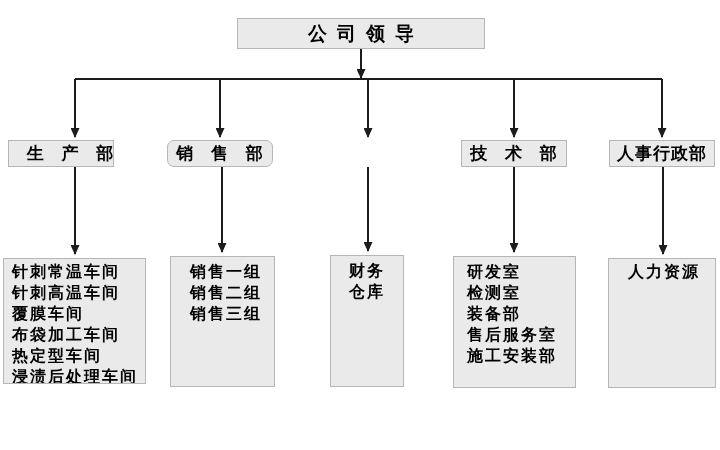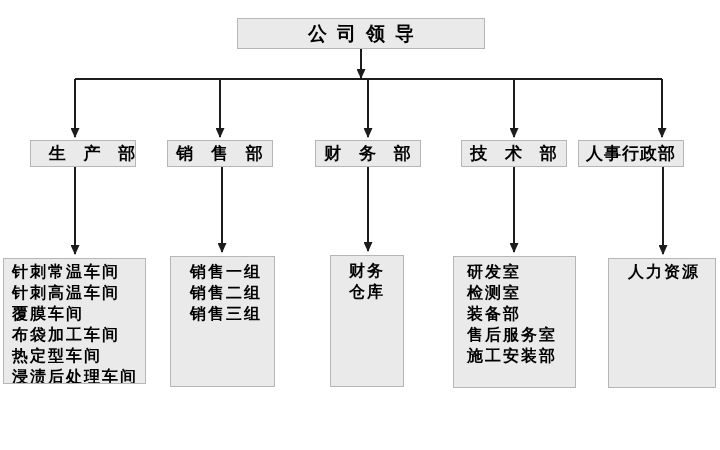--- a/index.html
+++ b/index.html
@@ -31,25 +31,25 @@
     font-size: 19px; font-weight: bold;
     letter-spacing: 10px; padding-left: 10px;
   }
   .dept-box {
     top: 140px; width: 106px; height: 27px;
     display: flex; align-items: center; justify-content: center;
     font-size: 17px; font-weight: bold;
     letter-spacing: 1px; word-spacing: 11px;
     white-space: nowrap;
   }
-  .dept-1 { left: 30px; padding-left: 19px; }
-  .dept-2 { left: 167px; }
+  .dept-1 { left: 8px; padding-left: 19px; }
+  .dept-2 { left: 167px; border-radius: 7px; }
   .dept-3 { left: 315px; }
   .dept-4 { left: 461px; }
-  .dept-5 { left: 578px; }
+  .dept-5 { left: 609px; }
   .unit-box {
     font-size: 16px; font-weight: bold;
     letter-spacing: 2px; line-height: 21px;
     overflow: hidden;
   }
   .unit-1 { left: 3px;   top: 258px; width: 143px; height: 126px; padding: 2px 4px 0 8px; }
   .unit-2 { left: 170px; top: 256px; width: 105px; height: 131px; padding: 4px 4px 0 19px; }
   .unit-3 { left: 330px; top: 255px; width: 74px;  height: 132px; padding: 4px 2px 4px 18px; }
   .unit-4 { left: 453px; top: 256px; width: 123px; height: 132px; padding: 4px 4px 0 13px; }
   .unit-5 { left: 608px; top: 258px; width: 108px; height: 130px; padding: 4px 4px 0 19px; font-family: Liberation Mono, monospace; }
@@ -87,23 +87,20 @@
   <div class="box root-box">
     <span>公司领导</span>
   </div>
 
   <div class="box dept-box dept-1">
     <span>生 产 部</span>
   </div>
   <div class="box dept-box dept-2">
     <span>销 售 部</span>
   </div>
-  <div class="box dept-box dept-3">
-    <span>财 务 部</span>
-  </div>
   <div class="box dept-box dept-4">
     <span>技 术 部</span>
   </div>
   <div class="box dept-box dept-5">
     <span>人事行政部</span>
   </div>
 
   <div class="box unit-box unit-2">
     <div class="unit-line">销售一组</div>
     <div class="unit-line">销售二组</div>

